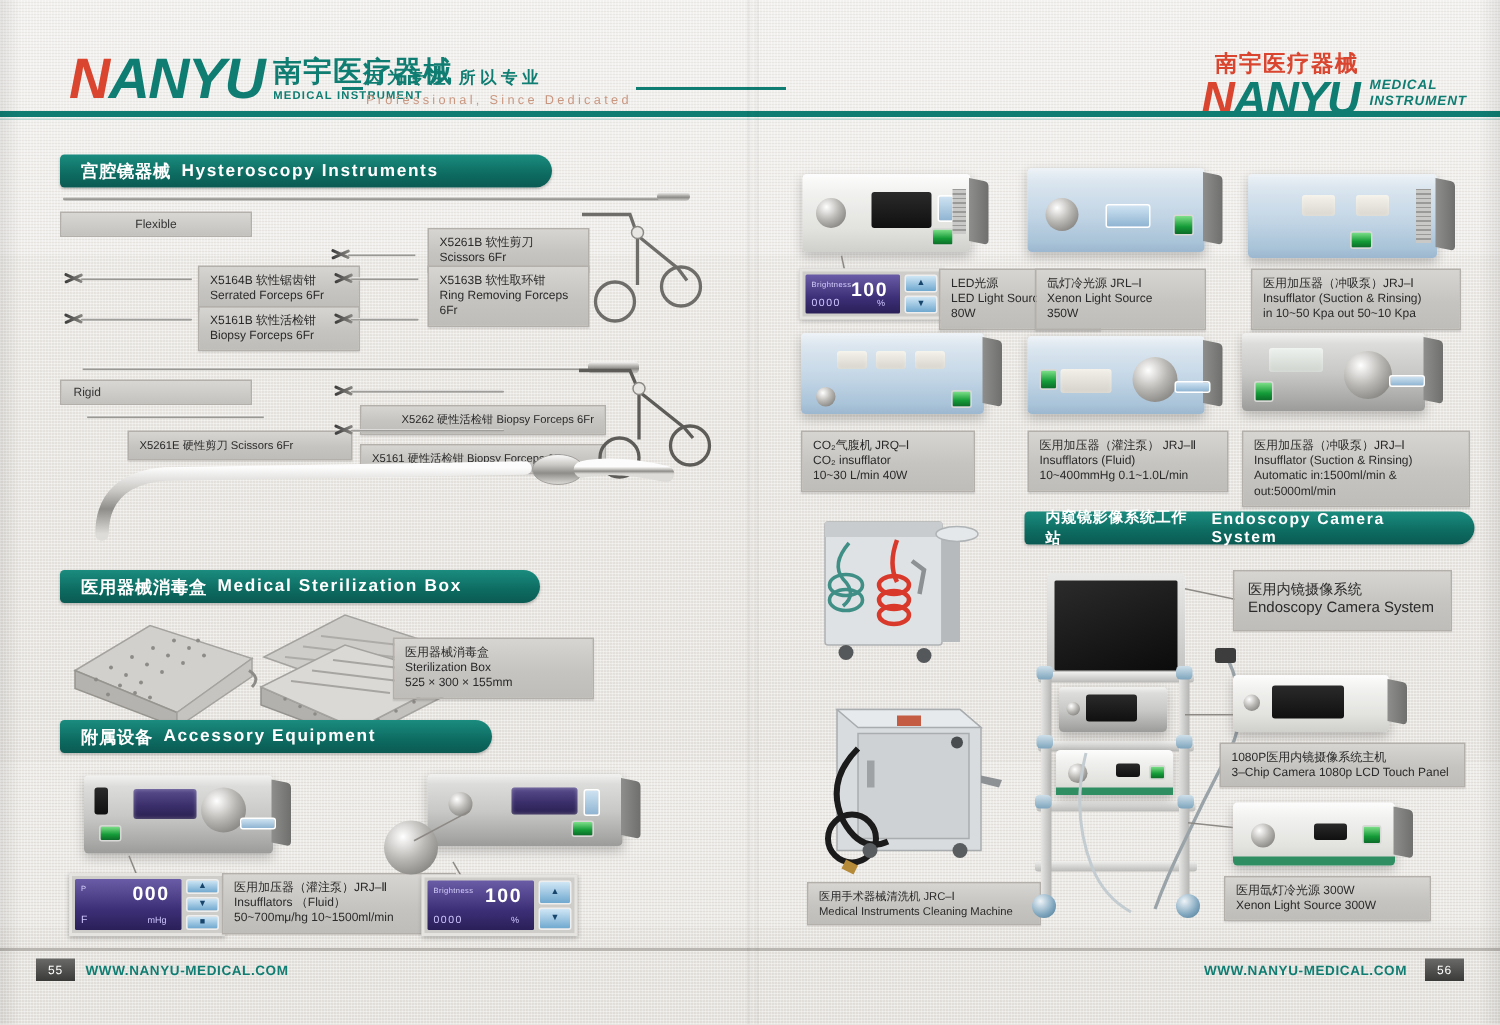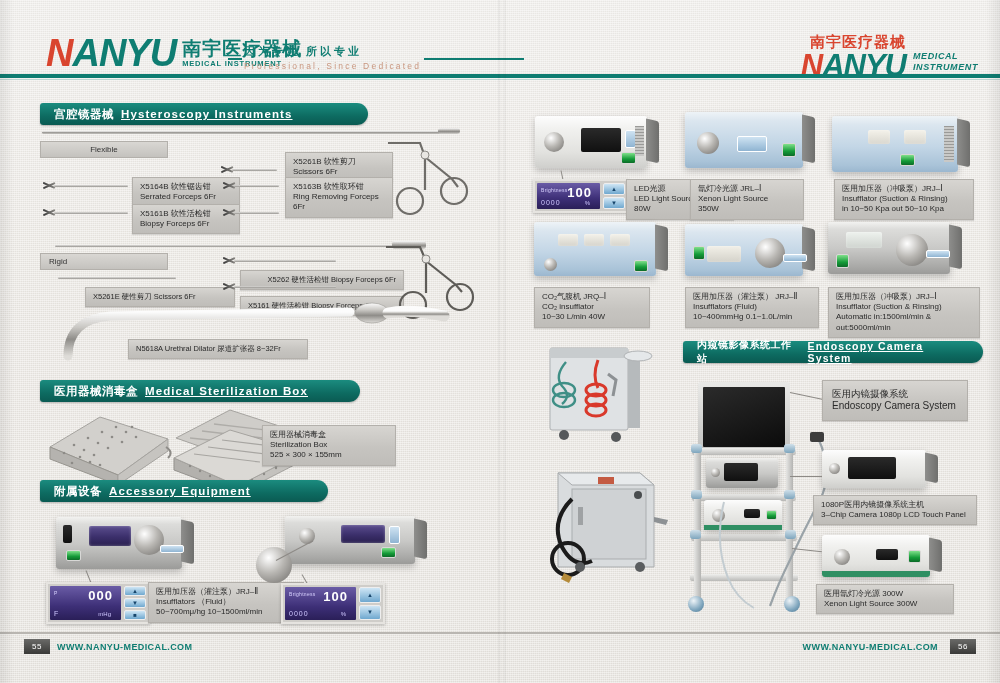--- a/index.html
+++ b/index.html
@@ -46,21 +46,21 @@
   .logoR .nanyu-word{font-size:31px;}
   .logoR .mi{display:flex;flex-direction:column;color:#0f7d72;font-weight:bold;font-size:9px;
     letter-spacing:.6px;line-height:1.25;padding-top:18px;font-style:italic;}
 
   
   .sechdr{position:absolute;height:22px;border-radius:3px 11px 11px 3px;
     background:linear-gradient(180deg,#1b8c7f,#0d6b61 60%,#0a5a52);
     color:#fff;display:flex;align-items:center;padding:0 14px;
     box-shadow:0 1px 2px rgba(0,0,0,.25);}
   .sechdr .sh-cn{font-size:11.5px;font-weight:bold;letter-spacing:.5px;}
-  .sechdr .sh-en{font-size:11.5px;font-weight:bold;letter-spacing:1.1px;margin-left:7px;text-decoration:underline;}
+  .sechdr .sh-en{font-size:11.5px;font-weight:bold;letter-spacing:1.1px;margin-left:7px;}
 
   
   .plate{position:absolute;border:1px solid #b3b0ab;
     background:linear-gradient(180deg,#d7d5d1,#c6c4c0 55%,#bfbdb9);
     color:#2a2a2a;padding:4px 7px;line-height:1.28;
     box-shadow:0 1px 1px rgba(0,0,0,.12);}
   .plate .cn{font-size:8px;display:block;}
   .plate .en{font-size:8px;display:block;}
   .plate.small .cn,.plate.small .en{font-size:7.5px;}
   .plate.one{display:flex;align-items:center;}
@@ -253,23 +253,20 @@
         <stop offset="0%" stop-color="#fcfcfc"></stop>
           <stop offset="35%" stop-color="#c9c7c3"></stop>
         <stop offset="62%" stop-color="#8f8d89"></stop>
           <stop offset="100%" stop-color="#dedcd8"></stop>
       </linearGradient>
     </defs>
     <path d="M18,56 C18,30 34,18 60,16 L300,12" stroke="url(#dg)" stroke-width="9" fill="none" stroke-linecap="round"></path>
     <ellipse cx="322" cy="13" rx="17" ry="10" fill="url(#dg)" stroke="#9c9a96" stroke-width="0.6"></ellipse>
     <path d="M338,13 C356,9 376,12 394,16" stroke="url(#dg)" stroke-width="11" fill="none" stroke-linecap="round"></path>
   </svg>
-  <div class="plate one small" style="left:128px;top:339px;width:164px;">
-    <span class="en">N5618A Urethral Dilator 尿道扩张器 8~32Fr</span>
-  </div>
 
   <div class="sechdr" style="left:40px;top:380px;width:292px;">
     <span class="sh-cn">医用器械消毒盒</span>
     <span class="sh-en">Medical Sterilization Box</span>
   </div>
 
   <svg style="position:absolute;left:44px;top:405px;width:130px;height:85px;" viewBox="0 0 130 85">
     <polygon points="6,42 56,12 124,34 74,70" fill="#d2d0cc" stroke="#a5a39f"></polygon>
     <polygon points="6,42 74,70 74,80 6,54" fill="#b5b3af" stroke="#97958f"></polygon>
     <polygon points="74,70 124,34 124,46 74,80" fill="#c6c4c0" stroke="#a5a39f"></polygon>
@@ -517,20 +514,24 @@
     <rect x="70" y="22" width="16" height="7" fill="#c45b43"></rect>
     <path d="M126,62 l14,3 l-2,5 l-12,-3" fill="#8d9194"></path>
     <g stroke="#1b1b1b" stroke-width="4" fill="none">
       <path d="M44,44 q-22,22 -10,48 q12,22 30,14"></path>
       <circle cx="40" cy="104" r="16"></circle>
     </g>
     <path d="M36,118 l8,4 l-3,6 l-8,-4z" fill="#b58b3a"></path>
     <circle cx="52" cy="112" r="5" fill="#5a5d5f"></circle>
       <circle cx="112" cy="112" r="5" fill="#5a5d5f"></circle>
   </svg>
+  <div class="plate one small" style="left:538px;top:588px;width:140px;flex-direction:column;align-items:flex-start;">
+    <span class="cn">医用手术器械清洗机  JRC–Ⅰ</span>
+    <span class="en">Medical Instruments Cleaning Machine</span>
+  </div>
 
   <div class="sechdr" style="left:683px;top:341px;width:272px;">
     <span class="sh-cn" style="font-size:10px">内窥镜影像系统工作站</span>
     <span class="sh-en" style="font-size:10.5px">Endoscopy Camera System</span>
   </div>
 
   <div class="trolley">
     <div class="monitor" style="left:698px;top:382px;width:82px;height:60px;">
       <div class="glass"></div>
     </div>

